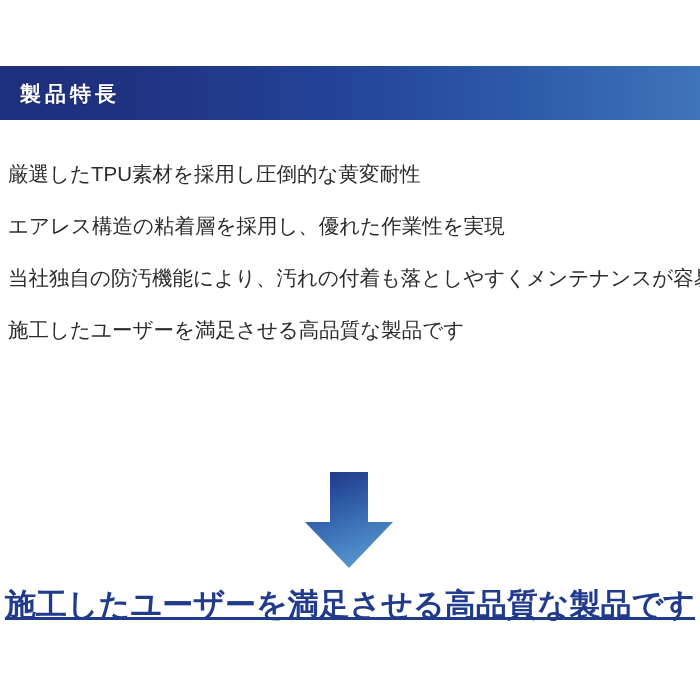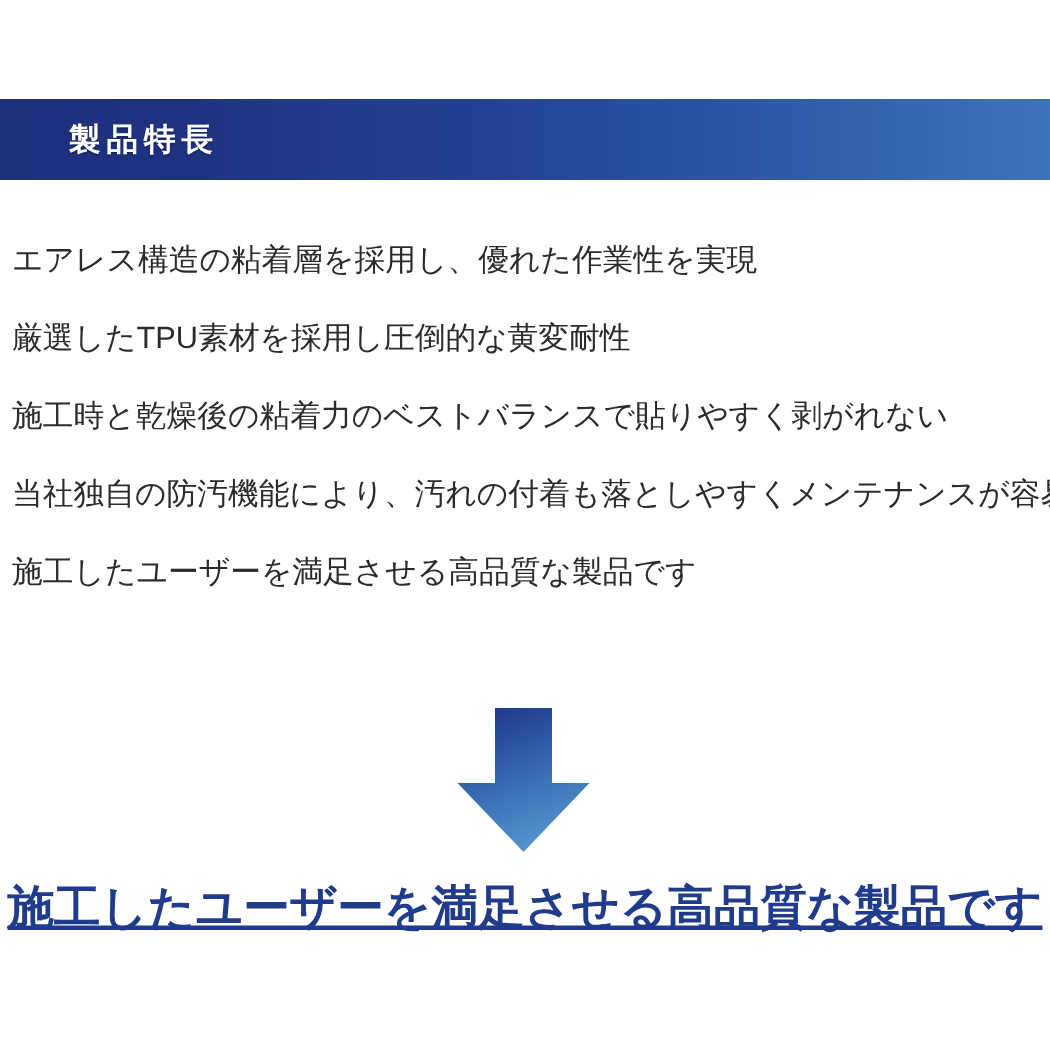--- a/index.html
+++ b/index.html
@@ -27,21 +27,21 @@
     height: 54px;
     background: linear-gradient(to right,
                 #1e2f7c 0%,
                 #1f3280 18%,
                 #234396 48%,
                 #2d5aa8 74%,
                 #3e74b9 100%);
     display: flex;
     align-items: center;
     box-sizing: border-box;
-    padding-left: 46px;
+    padding-left: 20px;
   }
   .section-header-title {
     color: #ffffff;
     font-size: 21px;
     font-weight: bold;
     letter-spacing: 4px;
     line-height: 1;
     text-shadow: 0 1px 1px rgba(0,0,0,0.25);
   }
 
@@ -94,23 +94,22 @@
 </head>
 <body>
 
 <div id="page">
 
   <div class="section-header">
     <span class="section-header-title">製品特長</span>
   </div>
 
   <div class="feature-list">
+    <div class="feature-item">厳選したTPU素材を採用し圧倒的な黄変耐性</div>
     <div class="feature-item">エアレス構造の粘着層を採用し、優れた作業性を実現</div>
-    <div class="feature-item">厳選したTPU素材を採用し圧倒的な黄変耐性</div>
-    <div class="feature-item">施工時と乾燥後の粘着力のベストバランスで貼りやすく剥がれない</div>
     <div class="feature-item">当社独自の防汚機能により、汚れの付着も落としやすくメンテナンスが容易</div>
     <div class="feature-item">施工したユーザーを満足させる高品質な製品です</div>
   </div>
 
   <div class="arrow-wrap">
     <svg viewBox="0 0 92 100" xmlns="http://www.w3.org/2000/svg" aria-hidden="true">
       <defs>
         <linearGradient id="arrowGrad" x1="0" y1="0" x2="0.35" y2="1">
           <stop offset="0%" stop-color="#1d3382"></stop>
           <stop offset="35%" stop-color="#2b539f"></stop>

